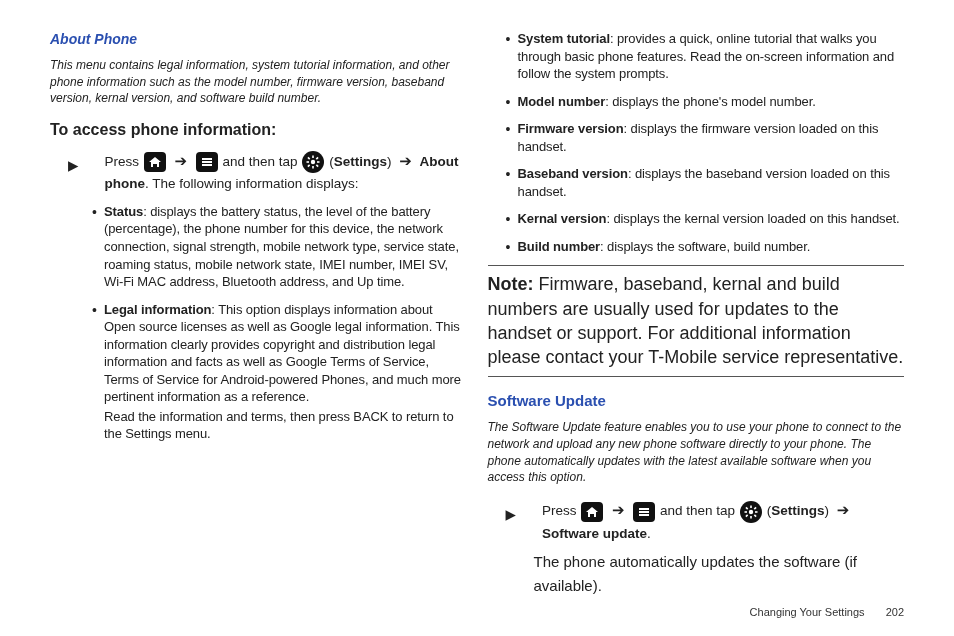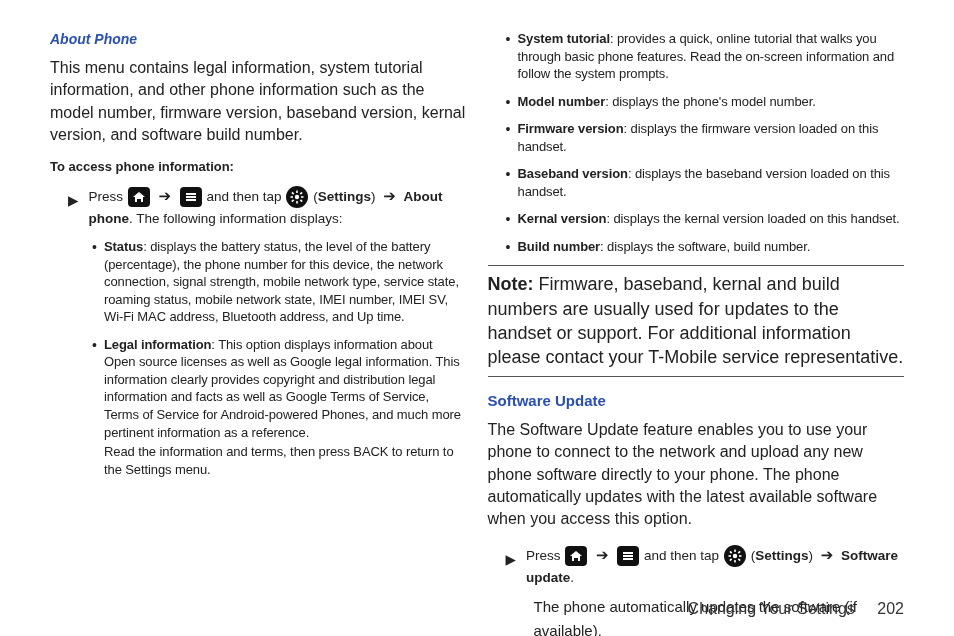--- a/index.html
+++ b/index.html
@@ -29,43 +29,44 @@
     font-size: 14px;
     margin-bottom: 8px;
   }
   .heading-blue {
     color: #2a4fb0;
     font-weight: bold;
     font-size: 15px;
     margin-bottom: 8px;
   }
   .intro {
-    font-size: 16px;
+    font-size: 12px;
     line-height: 1.4;
     margin-bottom: 12px;
+    font-style: italic;
   }
   .access-h {
     font-weight: bold;
-    font-size: 13px;
+    font-size: 16px;
     margin-bottom: 8px;
   }
   .step {
     display: flex;
     align-items: flex-start;
     margin-left: 18px;
     margin-bottom: 6px;
     font-size: 13.5px;
     line-height: 1.6;
   }
   .step-marker {
     margin-right: 10px;
     margin-top: 6px;
     display: inline-block;
   }
-  .step-body { flex: 1; }
+  .step-body { flex: 1; margin-left: 16px; }
   .step-body .b { font-weight: bold; }
   .icon {
     display: inline-block;
     width: 22px; height: 20px;
     border-radius: 4px;
     background: #111;
     color: #fff;
     vertical-align: middle;
     position: relative;
     margin: 0 1px;
@@ -100,21 +101,21 @@
     padding: 6px 0;
     margin: 10px 0 14px 0;
     font-size: 18px;
     line-height: 1.35;
   }
   .note-block .lbl { font-weight: bold; }
   .footer {
     position: absolute;
     bottom: 18px;
     right: 50px;
-    font-size: 16px;
+    font-size: 11px;
     color: #333;
   }
   .footer .pn { margin-left: 18px; }
   .step-cont {
     margin-left: 46px;
     font-size: 15px;
     line-height: 1.6;
     margin-top: 4px;
   }
   .legal-extra { display:block; margin-top:2px; }

